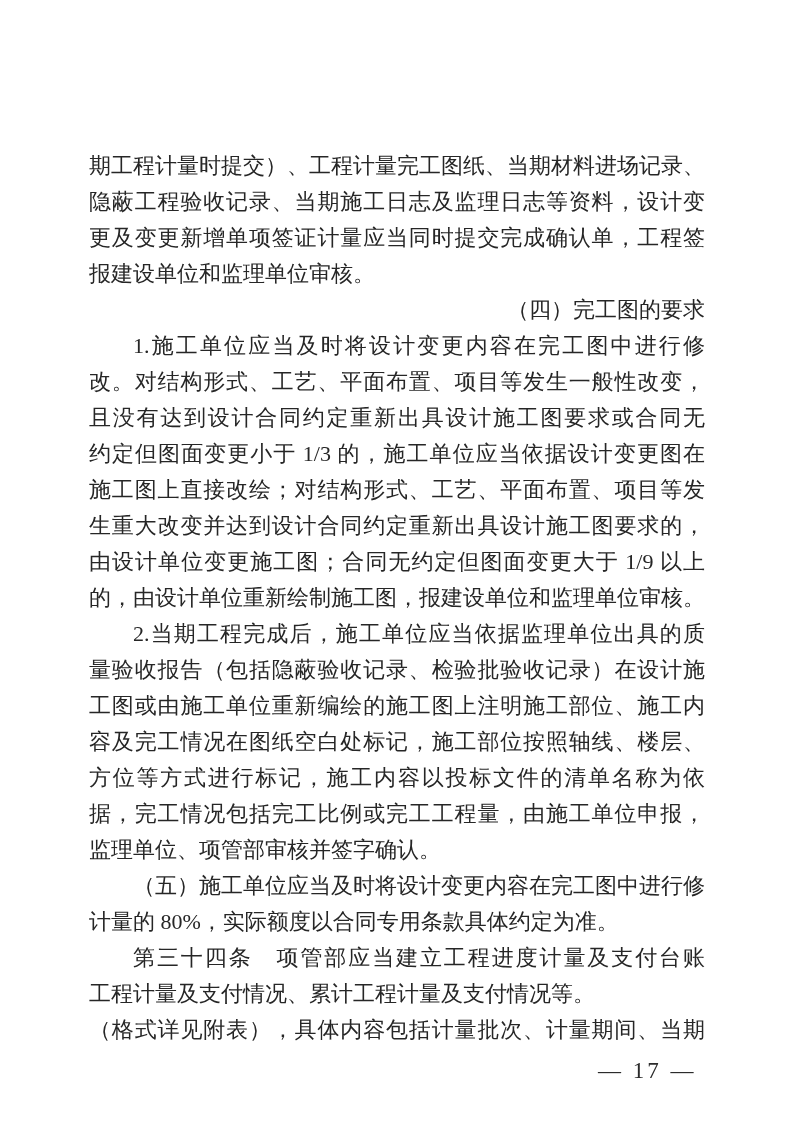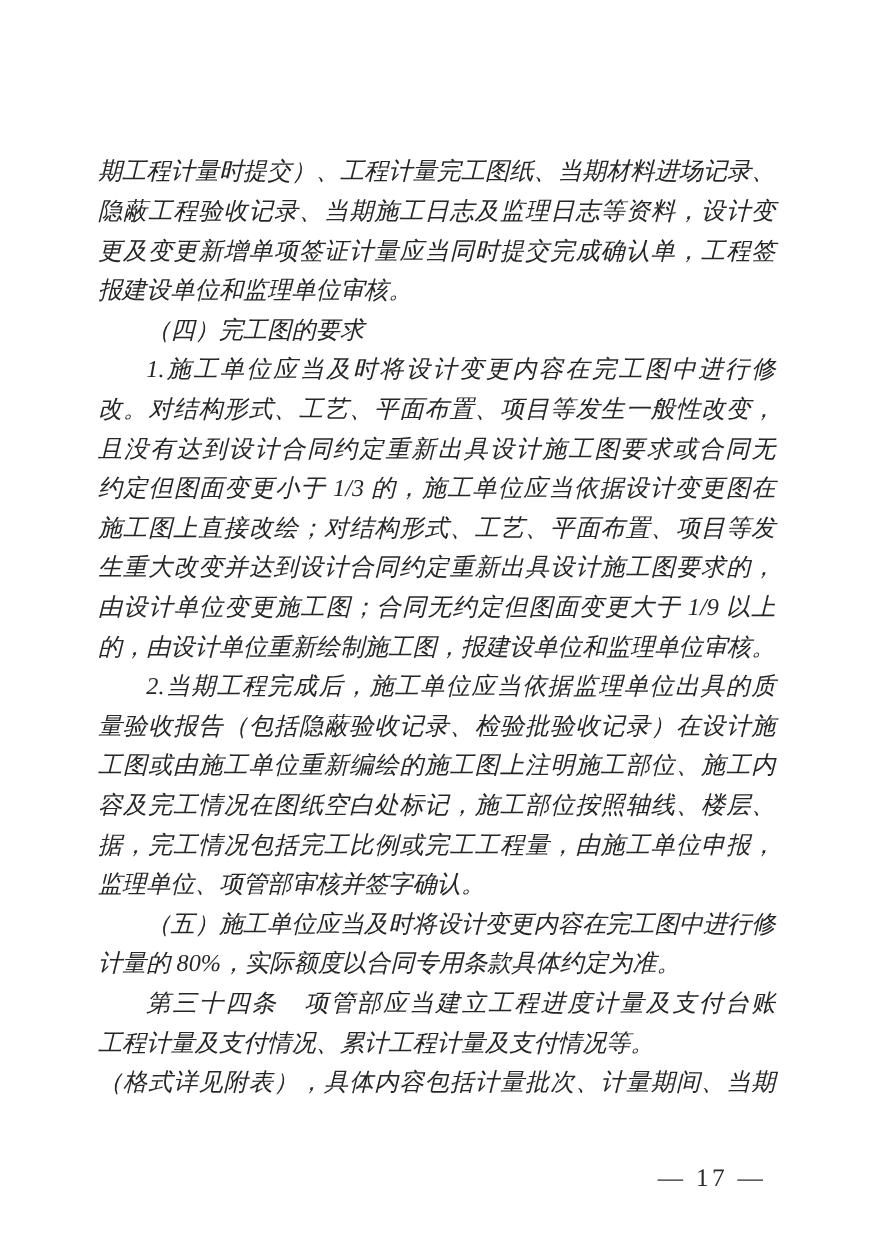--- a/index.html
+++ b/index.html
@@ -12,38 +12,38 @@
     width: 795px;
     height: 1122px;
     background: #ffffff;
     overflow: hidden;
     font-family: "Liberation Serif", "DejaVu Serif", serif;
     color: #262626;
   }
   .text-block {
     position: absolute;
     left: 89px;
-    top: 138px;
+    top: 148px;
     width: 616px;
-    font-style: italic;
   }
   .line {
     font-size: 22px;
     line-height: 36px;
     height: 36px;
     white-space: nowrap;
     text-align: left;
   }
   .line.justify {
     text-align: justify;
     text-align-last: justify;
     text-justify: inter-character;
   }
   .line.indent {
     padding-left: 44px;
+    text-align: right;
   }
   .footer {
     position: absolute;
     top: 1057px;
     left: 598px;
     font-size: 23px;
     line-height: 28px;
     letter-spacing: 3px;
     color: #2b2b2b;
   }
@@ -63,20 +63,21 @@
       <div class="line justify">且没有达到设计合同约定重新出具设计施工图要求或合同无</div>
       <div class="line justify">约定但图面变更小于 1/3 的，施工单位应当依据设计变更图在</div>
       <div class="line justify">施工图上直接改绘；对结构形式、工艺、平面布置、项目等发</div>
       <div class="line justify">生重大改变并达到设计合同约定重新出具设计施工图要求的，</div>
       <div class="line justify">由设计单位变更施工图；合同无约定但图面变更大于 1/9 以上</div>
       <div class="line">的，由设计单位重新绘制施工图，报建设单位和监理单位审核。</div>
       <div class="line justify indent">2.当期工程完成后，施工单位应当依据监理单位出具的质</div>
       <div class="line justify">量验收报告（包括隐蔽验收记录、检验批验收记录）在设计施</div>
       <div class="line justify">工图或由施工单位重新编绘的施工图上注明施工部位、施工内</div>
       <div class="line justify">容及完工情况在图纸空白处标记，施工部位按照轴线、楼层、</div>
+      <div class="line justify">方位等方式进行标记，施工内容以投标文件的清单名称为依</div>
       <div class="line justify">据，完工情况包括完工比例或完工工程量，由施工单位申报，</div>
       <div class="line">监理单位、项管部审核并签字确认。</div>
       <div class="line justify indent">（五）施工单位应当及时将设计变更内容在完工图中进行修</div>
       <div class="line">计量的 80%，实际额度以合同专用条款具体约定为准。</div>
       <div class="line justify indent">第三十四条　项管部应当建立工程进度计量及支付台账</div>
       <div class="line">工程计量及支付情况、累计工程计量及支付情况等。</div>
       <div class="line justify">（格式详见附表），具体内容包括计量批次、计量期间、当期</div>
     </div>
   <div class="footer">— 17 —</div>
 </div>

